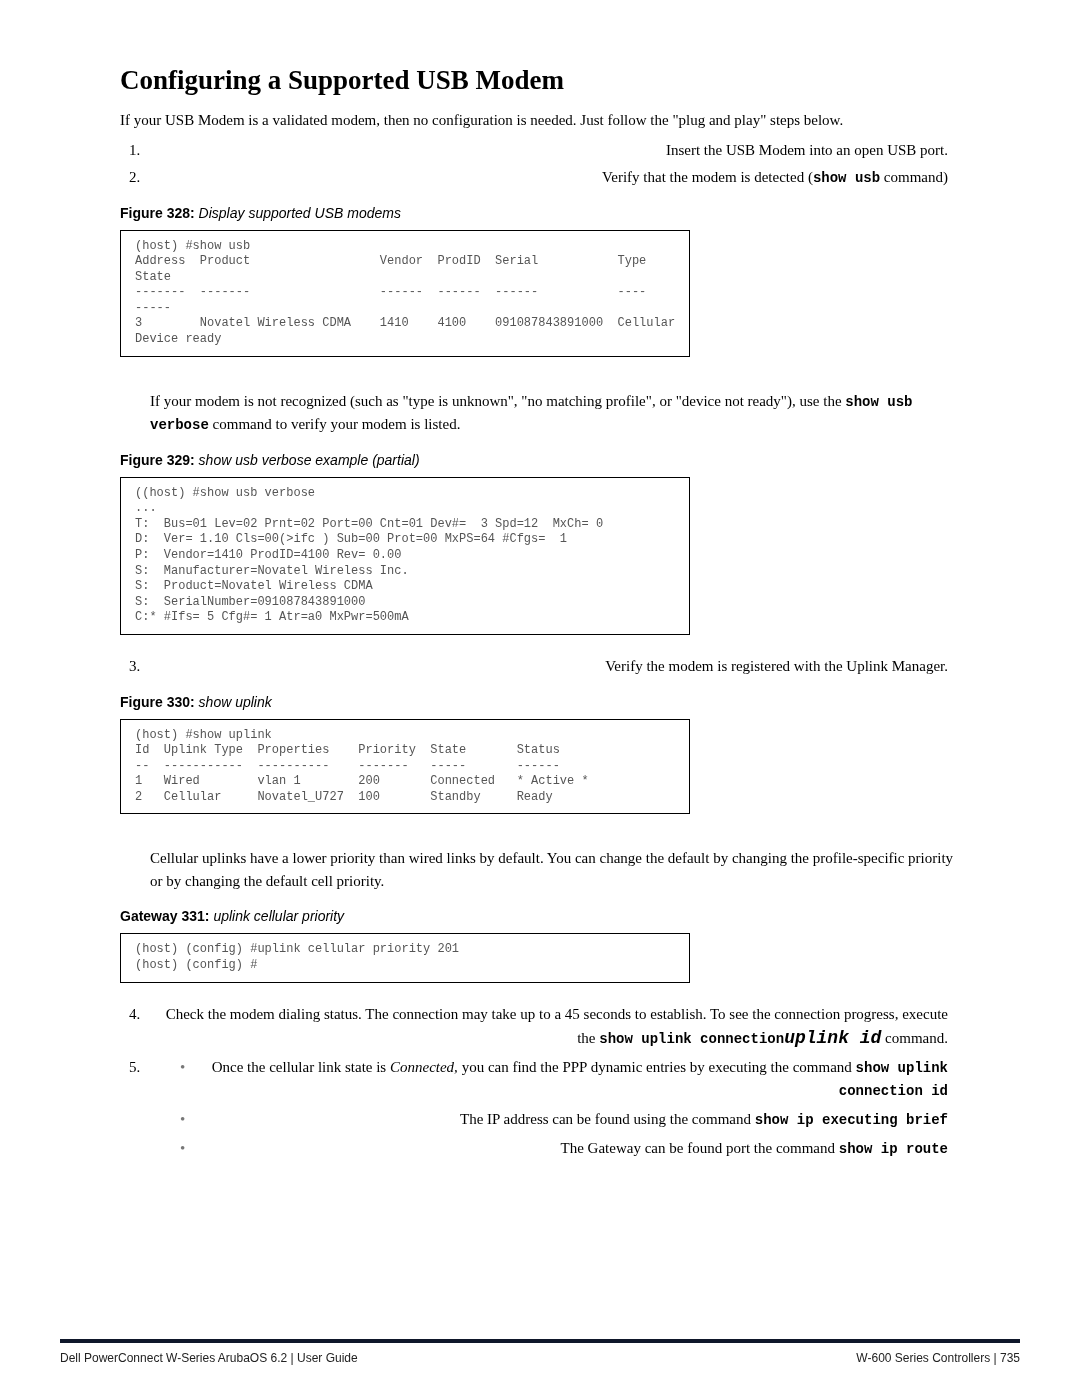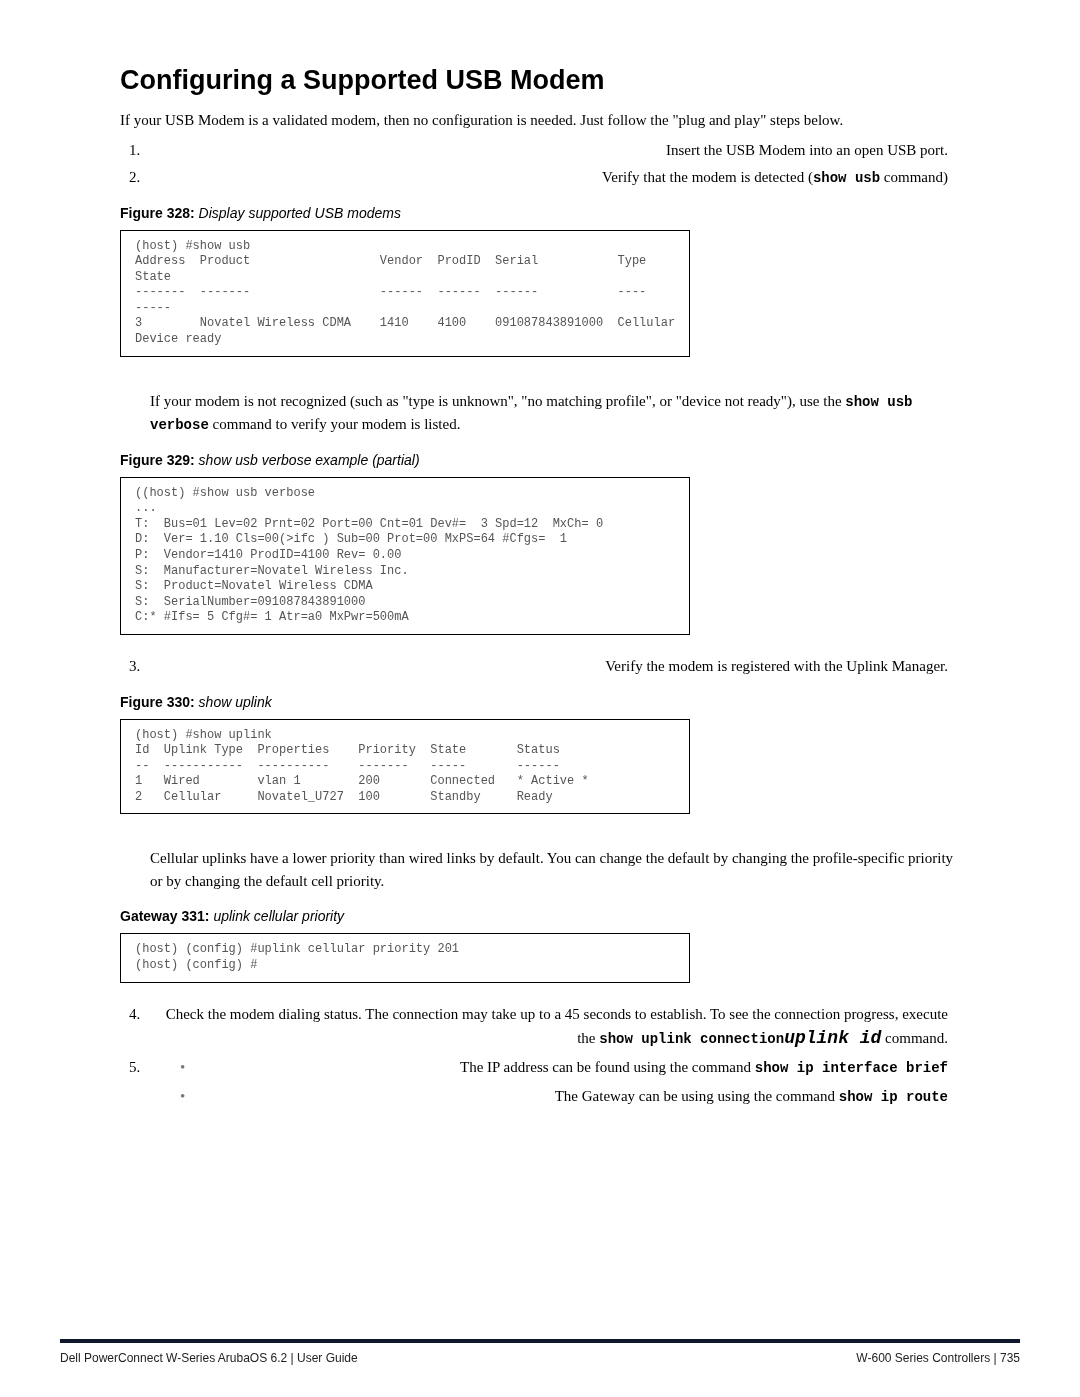--- a/index.html
+++ b/index.html
@@ -8,21 +8,21 @@
     padding: 60px 120px 40px 120px;
     color: #000;
     font-size: 15px;
     line-height: 1.5;
     width: 1080px;
     box-sizing: border-box;
     min-height: 1397px;
     position: relative;
   }
   h1 {
-    font-family: Liberation Sans, sans-serif;
+    font-family: Liberation Serif, serif;
     font-weight: bold;
     font-size: 27px;
     margin: 0 0 8px 0;
   }
   .bodytext {
     margin: 0 0 8px 0;
   }
   ol {
     margin: 6px 12px 6px 0;
     padding-left: 24px;
@@ -162,24 +162,27 @@
 <div class="codebox">(host) (config) #uplink cellular priority 201
 (host) (config) #</div>
 
 <ol start="4">
   <li>
     <span>Check the modem dialing status. The connection may take up to a 45 seconds to establish. To see the connection progress, execute the </span><span class="inlinecode">show uplink connection</span><span class="inlinecode-i">uplink id</span><span> command.</span>
   </li>
   <li>
     <ul class="bulleted">
       <li>
-        <span>The IP address can be found using the command </span><span class="inlinecode">show ip interface brief</span>
+        <span>Once the cellular link state is </span><span class="ital">Connected,</span><span> you can find the PPP dynamic entries by executing the command </span><span class="inlinecode">show uplink connection id</span>
       </li>
       <li>
-        <span>The Gateway can be using using the command </span><span class="inlinecode">show ip route</span>
+        <span>The IP address can be found using the command </span><span class="inlinecode">show ip executing brief</span>
+      </li>
+      <li>
+        <span>The Gateway can be found port the command </span><span class="inlinecode">show ip route</span>
       </li>
     </ul>
   </li>
 </ol>
 
 <div class="footer">
   <span>Dell PowerConnect W-Series ArubaOS 6.2 | User Guide</span>
   <span class="right">W-600 Series Controllers | 735</span>
 </div>
 

